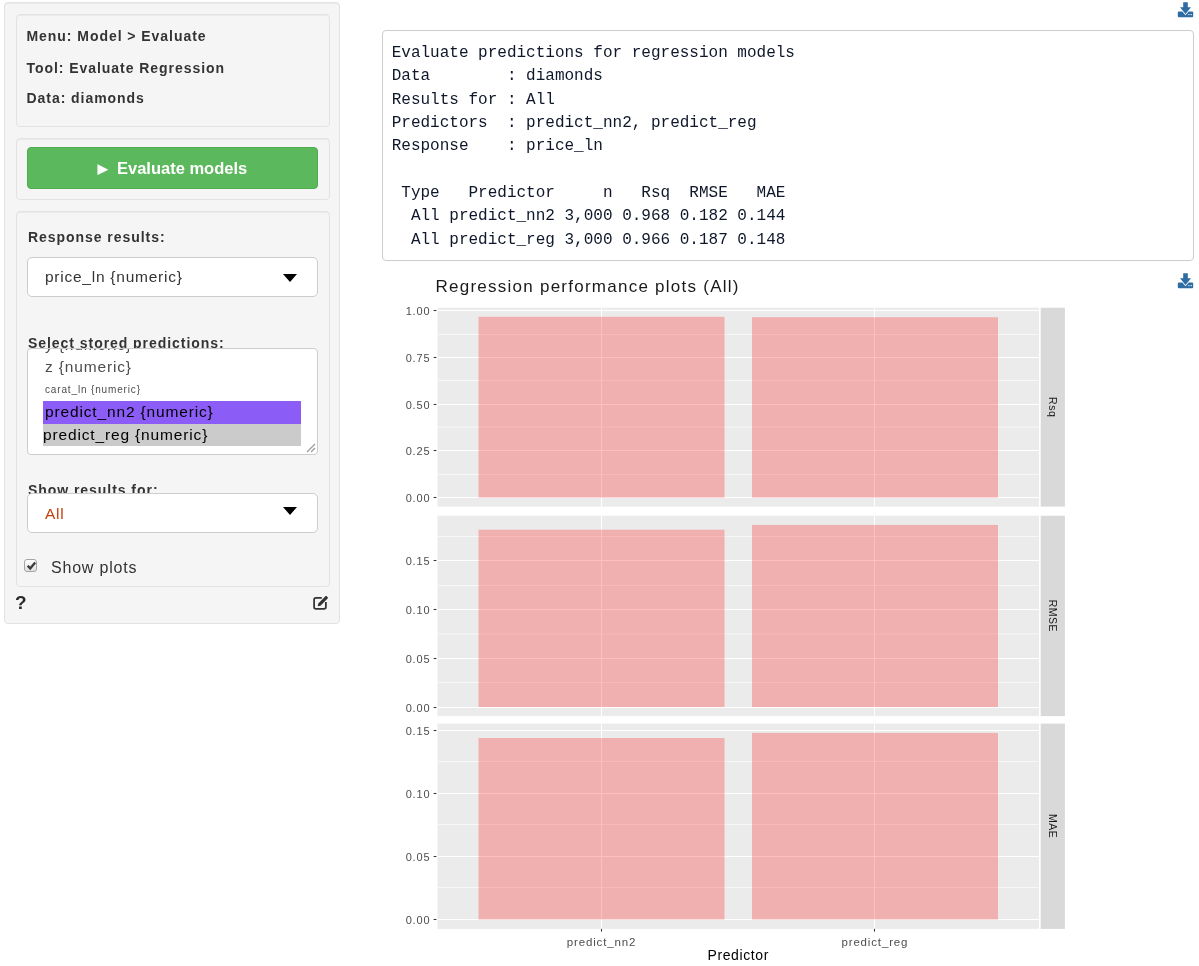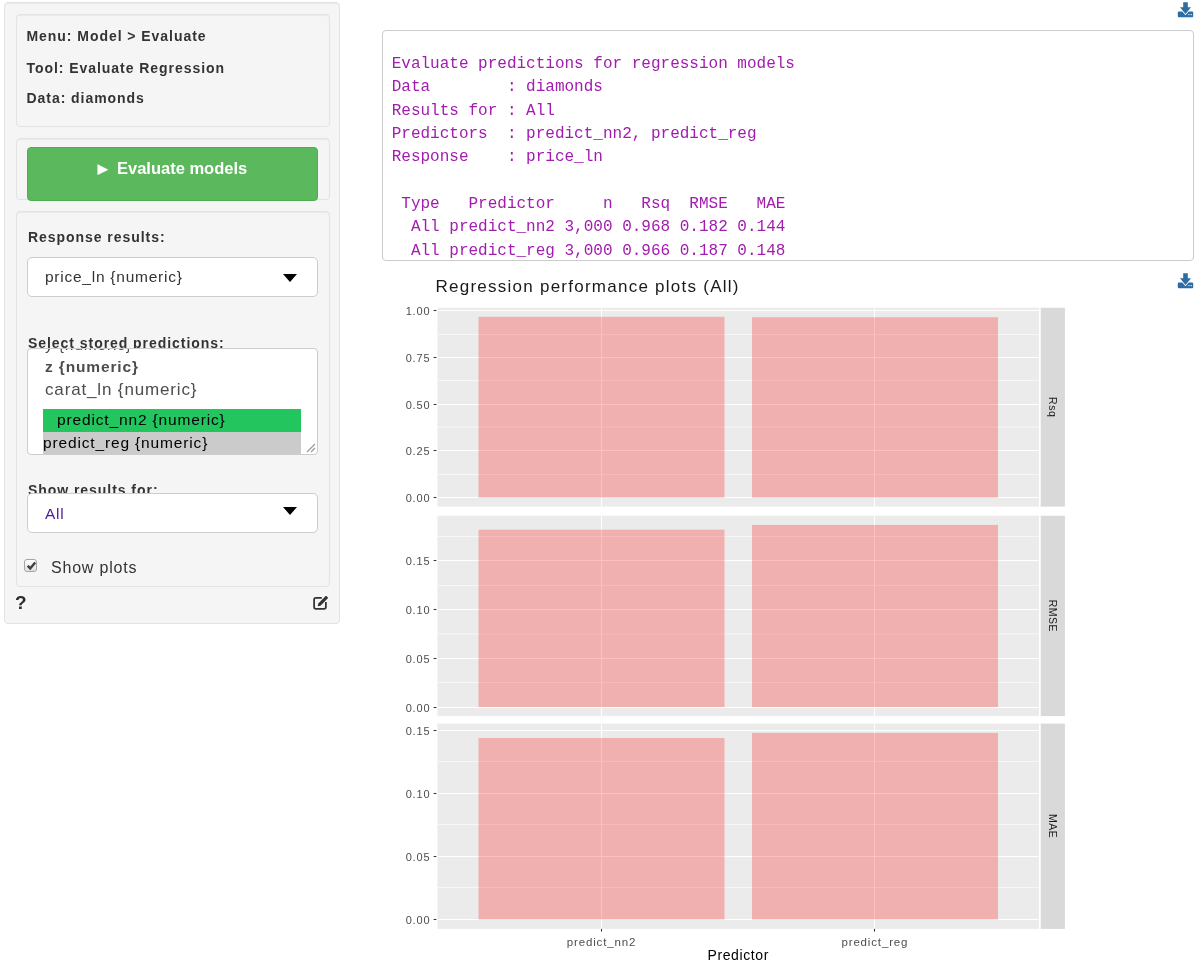--- a/index.html
+++ b/index.html
@@ -17,66 +17,66 @@
 <body>
 
 <div class="abs well" style="left:4px; top:2px; width:336px; height:621.5px;"></div>
 
 <div class="abs well" style="left:16px; top:14px; width:314px; height:113px;"></div>
 <div class="abs lbl" style="left:26.5px; top:28px;">Menu: Model &gt; Evaluate</div>
 <div class="abs lbl" style="left:26.5px; top:59.5px;">Tool: Evaluate Regression</div>
 <div class="abs lbl" style="left:26.5px; top:89.5px;">Data: diamonds</div>
 
 <div class="abs well" style="left:16px; top:138px; width:314px; height:62px;"></div>
-<div class="abs" style="left:27px; top:147px; width:291px; height:54px; background:#5cb85c;
+<div class="abs" style="left:27px; top:147px; width:291px; height:42px; background:#5cb85c;
   border:1px solid #4cae4c; border-radius:4px; color:#fff; font-weight:bold; font-size:16.5px;
   text-align:center; line-height:40px;"><span style="font-size:13px; position:relative; top:-1px;">▶</span>&nbsp; Evaluate models</div>
 
 <div class="abs well" style="left:16px; top:211px; width:314px; height:376px;"></div>
 <div class="abs lbl" style="left:28px; top:229px;">Response results:</div>
 <div class="abs sel" style="left:27px; top:257px; width:291px; height:40px;"></div>
 <div class="abs" style="left:45px; top:268px; font-size:15.5px; color:#333; letter-spacing:0.75px;">price_ln {numeric}</div>
 <div class="abs caret" style="left:283px; top:273.5px;"></div>
 
 <div class="abs lbl" style="left:28px; top:335px;">Select stored predictions:</div>
 <div class="abs sel" style="left:27px; top:348px; width:291px; height:107px; border-radius:4px; overflow:hidden;">
   <div style="position:absolute; left:0; top:-15px; width:100%;">
     <div style="height:22.4px; line-height:22.4px; padding-left:17px; font-size:15.5px; letter-spacing:0.85px; color:#4d4d4d;">y {numeric}</div>
-    <div style="height:22.4px; line-height:22.4px; padding-left:17px; font-size:15.5px; letter-spacing:0.85px; color:#4d4d4d;font-weight:bold;">z {numeric}</div>
-    <div style="height:22.4px; line-height:22.4px; padding-left:17px; font-size:17px; letter-spacing:0.85px; color:#4d4d4d;">carat_ln {numeric}</div>
-    <div style="height:22.4px; line-height:22.4px; padding-left:14px; margin-left:15px; font-size:15.5px; letter-spacing:0.85px; color:#000; background:#22c55e; margin-right:16px;margin-top:8px;">predict_nn2 {numeric}</div>
+    <div style="height:22.4px; line-height:22.4px; padding-left:17px; font-size:15.5px; letter-spacing:0.85px; color:#4d4d4d;">z {numeric}</div>
+    <div style="height:22.4px; line-height:22.4px; padding-left:17px; font-size:10px; letter-spacing:0.85px; color:#4d4d4d;">carat_ln {numeric}</div>
+    <div style="height:22.4px; line-height:22.4px; padding-left:2px; margin-left:15px; font-size:15.5px; letter-spacing:0.85px; color:#000; background:#8b5cf6; margin-right:16px;">predict_nn2 {numeric}</div>
     <div style="height:22.4px; line-height:22.4px; padding-left:0; margin-left:15px; font-size:15.5px; letter-spacing:0.85px; color:#000; background:#cbcbcb; margin-right:16px;">predict_reg {numeric}</div>
   </div>
   <svg style="position:absolute; right:1px; bottom:1px;" width="10" height="10">
     <path d="M9,1 L1,9 M9,5 L5,9" stroke="#9a9a9a" stroke-width="1.2" fill="none"></path>
   </svg>
 </div>
 
 <div class="abs lbl" style="left:28px; top:482px;">Show results for:</div>
 <div class="abs sel" style="left:27px; top:493px; width:291px; height:40px;"></div>
-<div class="abs" style="left:45px; top:505px; font-size:15.5px; color:#4c1d95; letter-spacing:0.75px;">All</div>
+<div class="abs" style="left:45px; top:505px; font-size:15.5px; color:#c2410c; letter-spacing:0.75px;">All</div>
 <div class="abs caret" style="left:283px; top:507px;"></div>
 
 <div class="abs" style="left:24.3px; top:559px; width:13px; height:13.3px; border:1px solid #a5a5a5;
   border-radius:3px; background:linear-gradient(#fefefe,#e0e0e0);"></div>
 <svg class="abs" style="left:25px; top:559px;" width="12.5" height="13" viewBox="0 0 12 12">
   <path d="M2.6,6.2 L5,8.8 L9.8,3.1" stroke="#3d3d3d" stroke-width="2.3" fill="none"></path>
 </svg>
 <div class="abs" style="left:51px; top:559px; font-size:16px; color:#333; letter-spacing:0.8px;">Show plots</div>
 
 <div class="abs" style="left:15px; top:593px; font-weight:bold; font-size:19px; line-height:19px; color:#2b2b2b;">?</div>
 <svg class="abs" style="left:312.5px; top:595px;" width="16.5" height="14.9" viewBox="0 0 15 13.5">
   <path d="M11.7,6.3 V11 Q11.7,12.7 10,12.7 H2.7 Q1,12.7 1,11 V4.4 Q1,2.7 2.7,2.7 H8" stroke="#333" stroke-width="1.6" fill="none"></path>
   <path d="M4.3,10.3 L4.8,7.7 L11.5,1 Q11.9,0.6 12.3,1 L13.5,2.2 Q13.9,2.6 13.5,3 L6.8,9.7 Z" fill="#333"></path>
 </svg>
 
 <div class="abs" style="left:382px; top:30px; width:812px; height:231px; border:1px solid #ccc;
   border-radius:4px; background:#fff;"></div>
-<pre class="abs" style="left:391.7px; top:53px; font-family:'Liberation Mono',monospace;
-  font-size:16px; line-height:23.33px; color:#a21caf;">Evaluate predictions for regression models
+<pre class="abs" style="left:391.7px; top:42px; font-family:'Liberation Mono',monospace;
+  font-size:16px; line-height:23.33px; color:#0f172a;">Evaluate predictions for regression models
 Data        : diamonds
 Results for : All
 Predictors  : predict_nn2, predict_reg
 Response    : price_ln
 
  Type   Predictor     n   Rsq  RMSE   MAE
   All predict_nn2 3,000 0.968 0.182 0.144
   All predict_reg 3,000 0.966 0.187 0.148</pre>
 
 <svg class="abs" style="left:1177px; top:2px;" width="17" height="15.5" viewBox="0 0 17 15.5">

